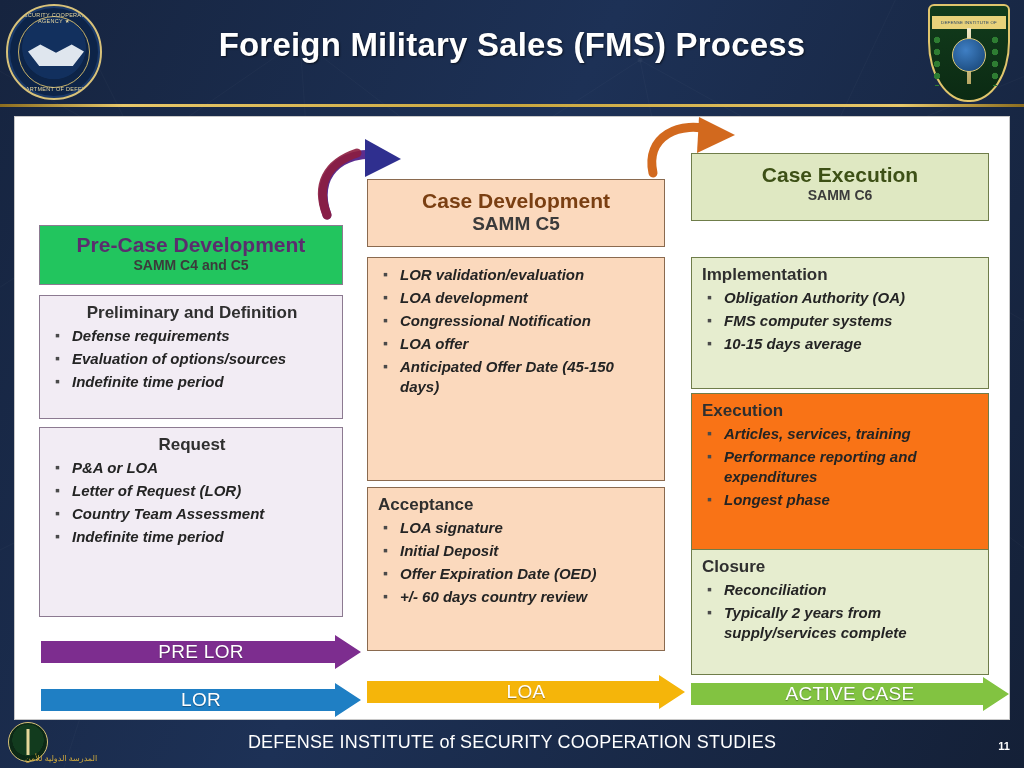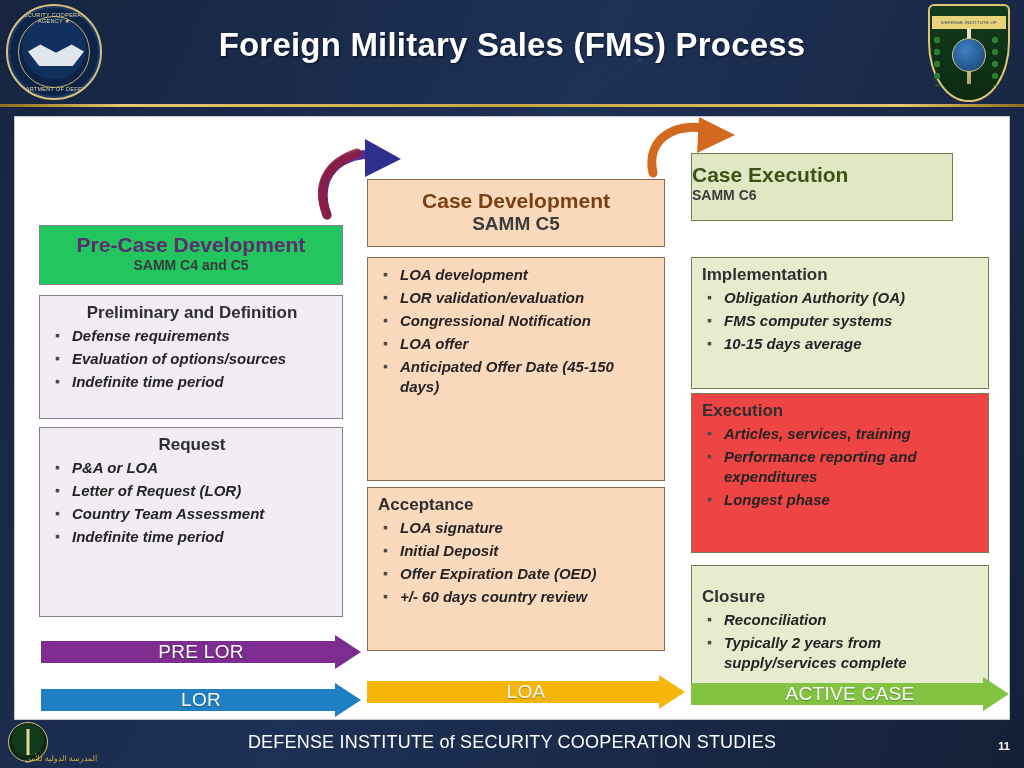--- a/index.html
+++ b/index.html
@@ -141,40 +141,40 @@
   }
   .c2-b2 {
     left: 352px; top: 370px; width: 298px; height: 164px;
     background: #fbd9bd; border: 1px solid #8a6a4f;
     padding: 7px 8px 0 10px;
   }
   .c2-b1 .hd, .c2-b2 .hd { color: #2f2f2f; font-size: 17px; font-weight: bold; margin-bottom: 3px; }
 
   
   .c3-head {
-    left: 676px; top: 36px; width: 262px; height: 68px;
+    left: 676px; top: 36px; width: 298px; height: 68px;
     background: #dfe8c2; border: 1px solid #6f7d4a;
-    padding-top: 8px;
+    text-align: center; padding-top: 8px;
   }
   .c3-head .t1 { color: #3d5016; font-size: 21px; font-weight: bold; line-height: 25px; }
   .c3-head .t2 { color: #3b3b3b; font-size: 14px; font-weight: bold; }
   .c3-b1 {
     left: 676px; top: 140px; width: 298px; height: 132px;
     background: #e6edcf; border: 1px solid #6f7d4a;
     padding: 7px 8px 0 10px;
   }
   .c3-b2 {
     left: 676px; top: 276px; width: 298px; height: 160px;
-    background: #ef4444; border: 1px solid #6f7d4a;
+    background: #f97316; border: 1px solid #6f7d4a;
     padding: 7px 8px 0 10px;
   }
   .c3-b3 {
-    left: 676px; top: 448px; width: 298px; height: 126px;
+    left: 676px; top: 432px; width: 298px; height: 126px;
     background: #e6edcf; border: 1px solid #6f7d4a;
-    padding: 21px 8px 0 10px;
+    padding: 7px 8px 0 10px;
   }
   .c3-b1 .hd, .c3-b2 .hd, .c3-b3 .hd { color: #2f2f2f; font-size: 17px; font-weight: bold; margin-bottom: 3px; }
 
   
   ul.b { list-style: none; margin: 0; padding: 0; }
   ul.b li {
     position: relative;
     padding-left: 22px;
     font-size: 15px; font-weight: bold; font-style: italic;
     color: #242424;
@@ -327,22 +327,22 @@
     </ul>
   </div>
 
   <div class="box c2-head">
     <div class="t1">Case Development</div>
     <div class="t2">SAMM C5</div>
   </div>
 
   <div class="box c2-b1">
     <ul class="b">
+      <li>LOR validation/evaluation</li>
       <li>LOA development</li>
-      <li>LOR validation/evaluation</li>
       <li>Congressional Notification</li>
       <li>LOA offer</li>
       <li>Anticipated Offer Date (45-150 days)</li>
     </ul>
   </div>
 
   <div class="box c2-b2">
     <div class="hd">Acceptance</div>
     <ul class="b">
       <li>LOA signature</li>

